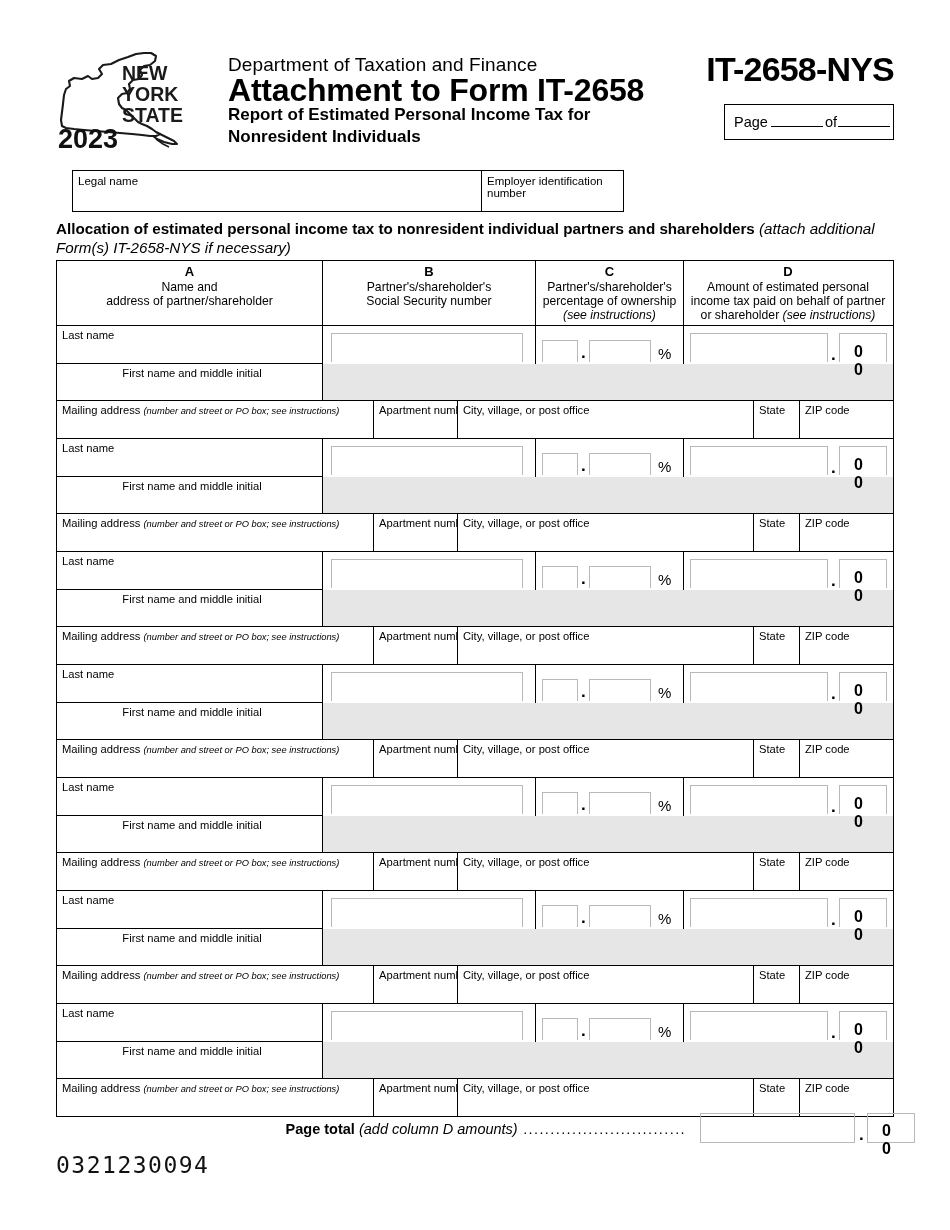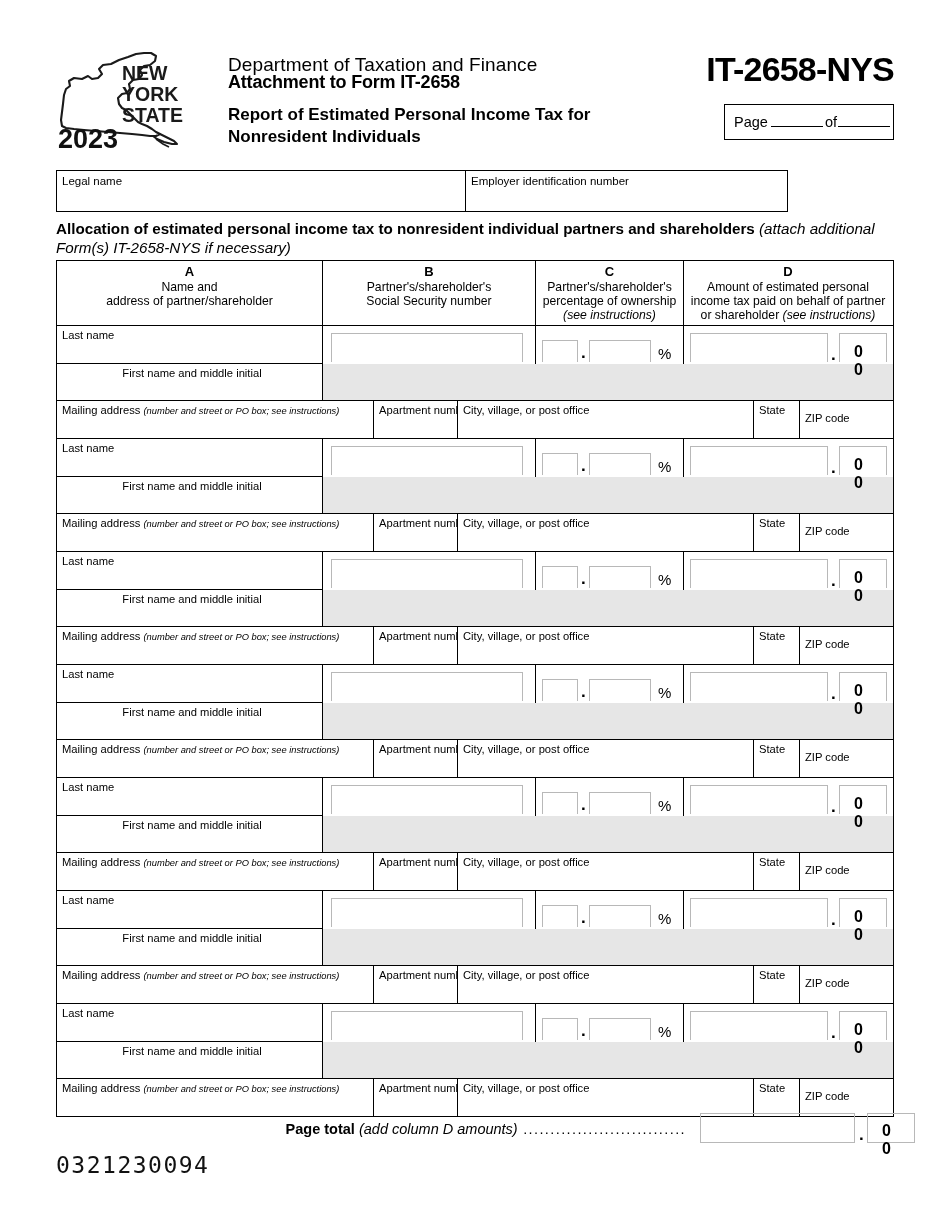--- a/index.html
+++ b/index.html
@@ -44,21 +44,21 @@
     position: absolute;
     left: 228px;
     top: 54px;
     font-size: 19px;
     letter-spacing: 0.1px;
   }
   .form-title {
     position: absolute;
     left: 228px;
     top: 72px;
-    font-size: 18px;
+    font-size: 32px;
     font-weight: bold;
     letter-spacing: -0.2px;
   }
   .form-subtitle {
     position: absolute;
     left: 228px;
     top: 104px;
     font-size: 17px;
     font-weight: bold;
     line-height: 22px;
@@ -95,23 +95,23 @@
     border-bottom: 1.3px solid #000;
     height: 11px;
     vertical-align: baseline;
   }
   .rule-1 { width: 52px; margin: 0 2px 0 3px; }
   .rule-2 { width: 52px; margin: 0 0 0 1px; }
 
   
   .idbar {
     position: absolute;
-    left: 56px;
+    left: 72px;
     top: 170px;
-    width: 732px;
+    width: 552px;
     height: 42px;
     border: 1.1px solid #000;
     box-sizing: border-box;
   }
   .idbar-split {
     position: absolute;
     left: 408px;
     top: 0;
     width: 0;
     height: 100%;
@@ -283,21 +283,21 @@
     height: 37px;
   }
   .addr-cell {
     box-sizing: border-box;
     border-right: 1.1px solid #000;
     padding: 3px 0 0 5px;
     font-size: 11.2px;
     white-space: nowrap;
     overflow: hidden;
   }
-  .addr-cell:last-child { border-right: none; margin-top: 8px; }
+  .addr-cell:last-child { border-right: none; }
   .addr-cell i { font-style: italic; font-size: 9.3px; }
   .aw-street { width: 317px; }
   .aw-apt    { width: 84px; }
   .aw-city   { width: 296px; }
   .aw-state  { width: 46px; }
   .aw-zip    { width: 93px; }
 
   
   .pagetotal {
     position: absolute;

